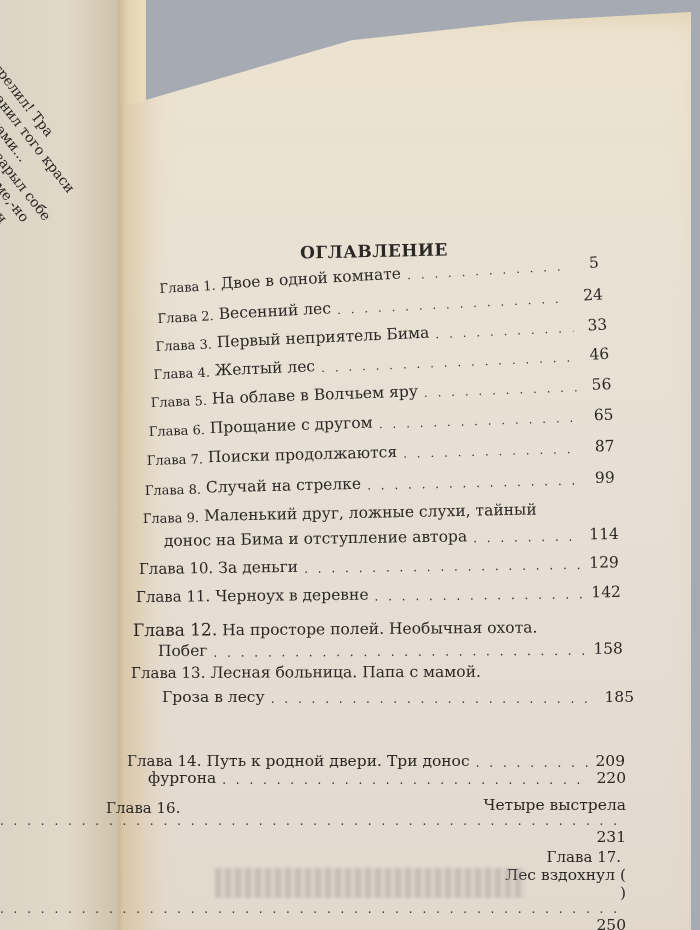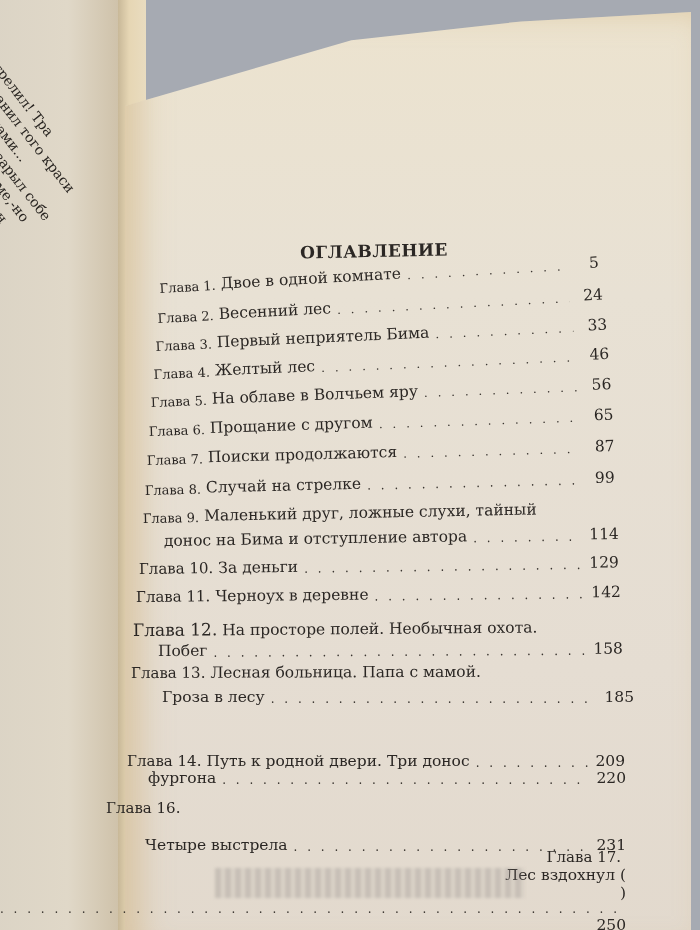--- a/index.html
+++ b/index.html
@@ -188,21 +188,21 @@
 
   <div class="cont" style="left:148px;top:769px;width:478px;">
     <span>фургона</span>
     <span class="dots">. . . . . . . . . . . . . . . . . . . . . . . . . . . . . . . . . . . . . . . . . . . . . . .</span>
     <span class="page">220</span>
   </div>
 
   <div class="entry" style="left:106px;top:799px;">
     <span class="ch" style="font-size:15px">Глава 16.</span>
   </div>
-  <div class="cont" style="left:145px;top:836px;width:481px;">
+  <div class="cont" style="left:145px;top:796px;width:481px;flex-direction:column;">
     <span>Четыре выстрела</span>
     <span class="dots">. . . . . . . . . . . . . . . . . . . . . . . . . . . . . . . . . . . . . . . . . . . . . . .</span>
     <span class="page">231</span>
   </div>
 
   <div class="entry" style="left:117px;top:848px;width:509px;flex-direction:column;">
     <span class="ch" style="font-size:15px">Глава 17.</span>
     <span class="title">Лес вздохнул (</span>
     <span>)</span>
     <span class="dots">. . . . . . . . . . . . . . . . . . . . . . . . . . . . . . . . . . . . . . . . . . . . . . .</span>

